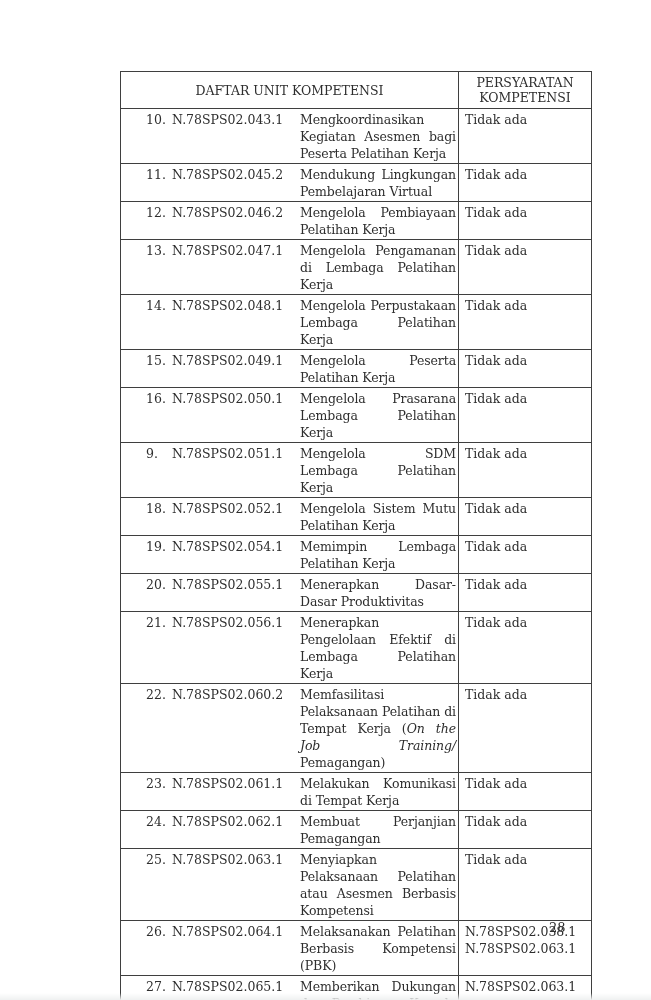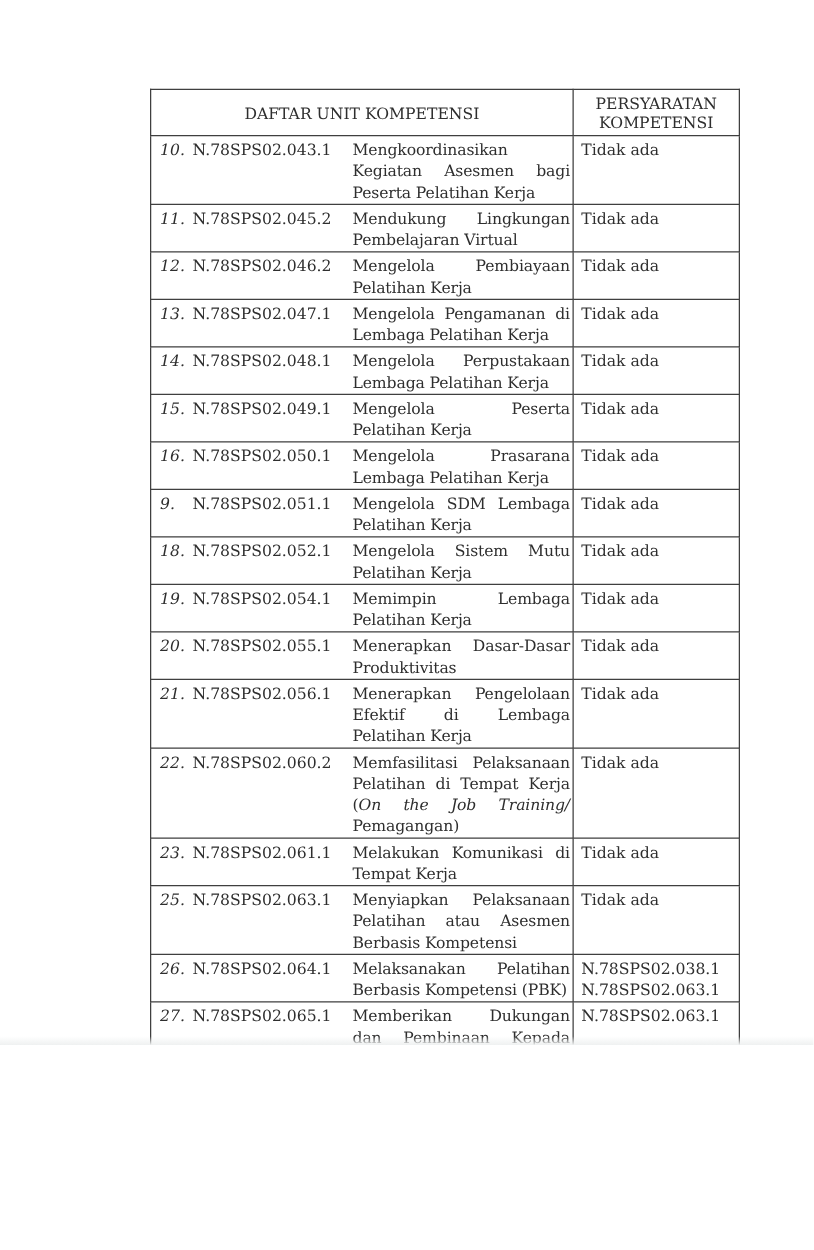--- a/index.html
+++ b/index.html
@@ -1,19 +1,19 @@
 <!DOCTYPE html>
 <html><head>
 <meta charset="utf-8">
 <style>
   html, body { margin: 0; padding: 0; background: #ffffff; }
   .page {
     position: relative;
     width: 651px;
-    height: 836px;
+    height: 1000px;
     background: #ffffff;
     overflow: hidden;
     font-family: "DejaVu Serif", serif;
     color: #2e2e2e;
   }
   table.komp-table {
     position: absolute;
     left: 120px;
     top: 71px;
     width: 471px;
@@ -29,21 +29,21 @@
   }
   .komp-table th {
     height: 32px;
     vertical-align: middle;
     text-align: center;
     line-height: 15px;
     padding: 2px 6px;
   }
   td.cell-left { padding: 2px 0 1px 0; }
   .row-flex { display: flex; align-items: flex-start; line-height: 17px; }
-  .num   { flex: none; width: 26px; margin-left: 7px; font-style: italic; }
+  .num   { flex: none; width: 26px; margin-left: 25px; }
   .code  { flex: none; width: 128px; }
   .desc  {
     flex: 1;
     text-align: justify;
     text-align-last: left;
     letter-spacing: -0.1px;
     padding-right: 2px;
   }
   .desc .it { font-style: italic; margin-top: 32px; }
   td.cell-right {
@@ -246,20 +246,32 @@
               <div class="desc"><span>Melakukan Komunikasi di Tempat Kerja</span></div>
             </div>
           </td>
           <td class="cell-right">
             <div>Tidak ada</div>
           </td>
         </tr>
         <tr>
           <td class="cell-left">
             <div class="row-flex">
+              <div class="num">24.</div>
+              <div class="code">N.78SPS02.062.1</div>
+              <div class="desc"><span>Membuat Perjanjian Pemagangan</span></div>
+            </div>
+          </td>
+          <td class="cell-right">
+            <div>Tidak ada</div>
+          </td>
+        </tr>
+        <tr>
+          <td class="cell-left">
+            <div class="row-flex">
               <div class="num">25.</div>
               <div class="code">N.78SPS02.063.1</div>
               <div class="desc"><span>Menyiapkan Pelaksanaan Pelatihan atau Asesmen Berbasis Kompetensi</span></div>
             </div>
           </td>
           <td class="cell-right">
             <div>Tidak ada</div>
           </td>
         </tr>
         <tr>

